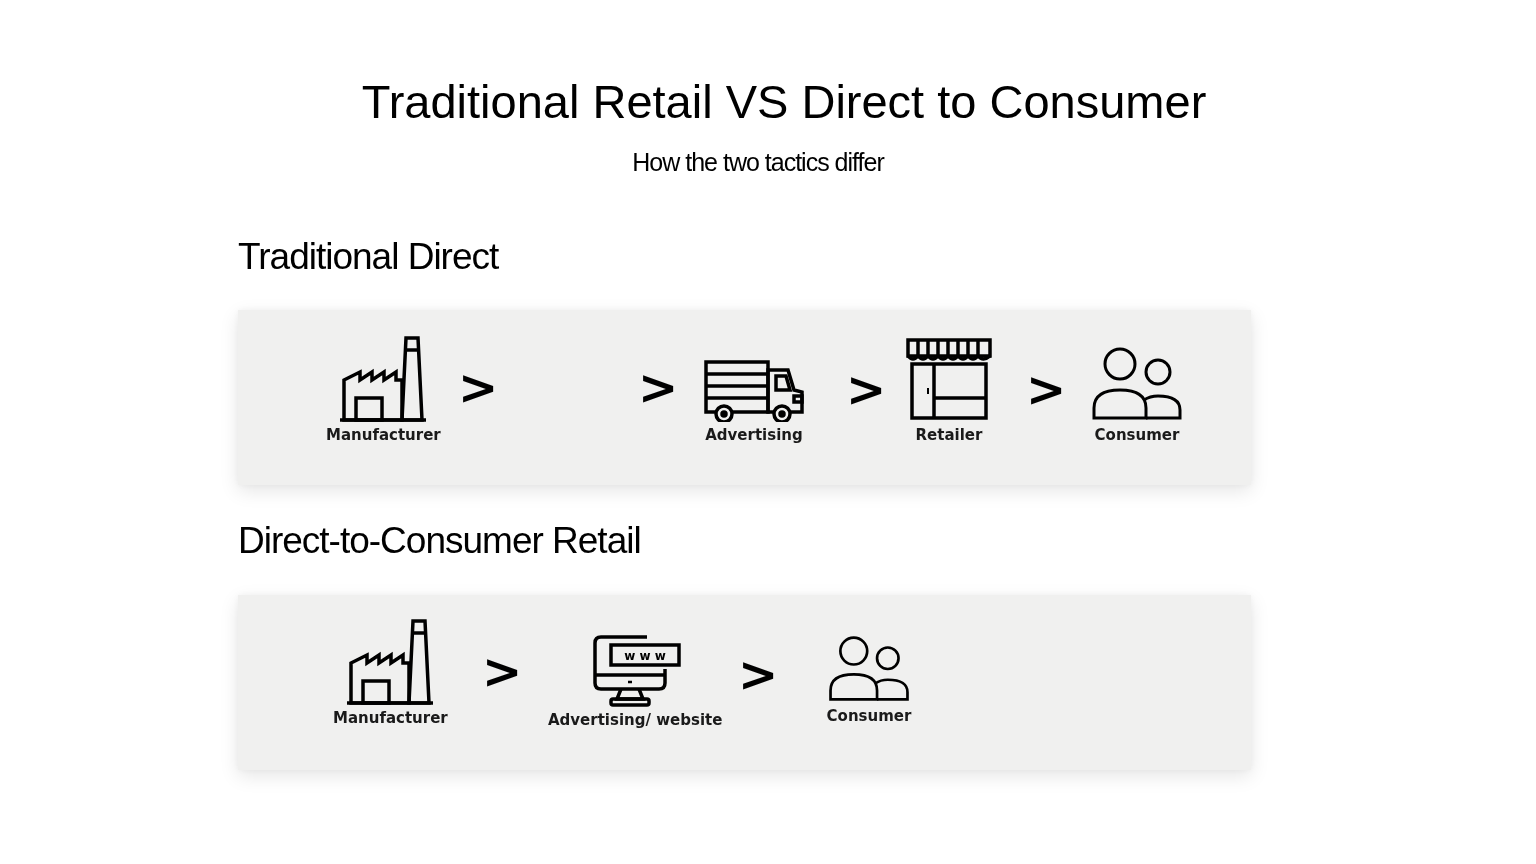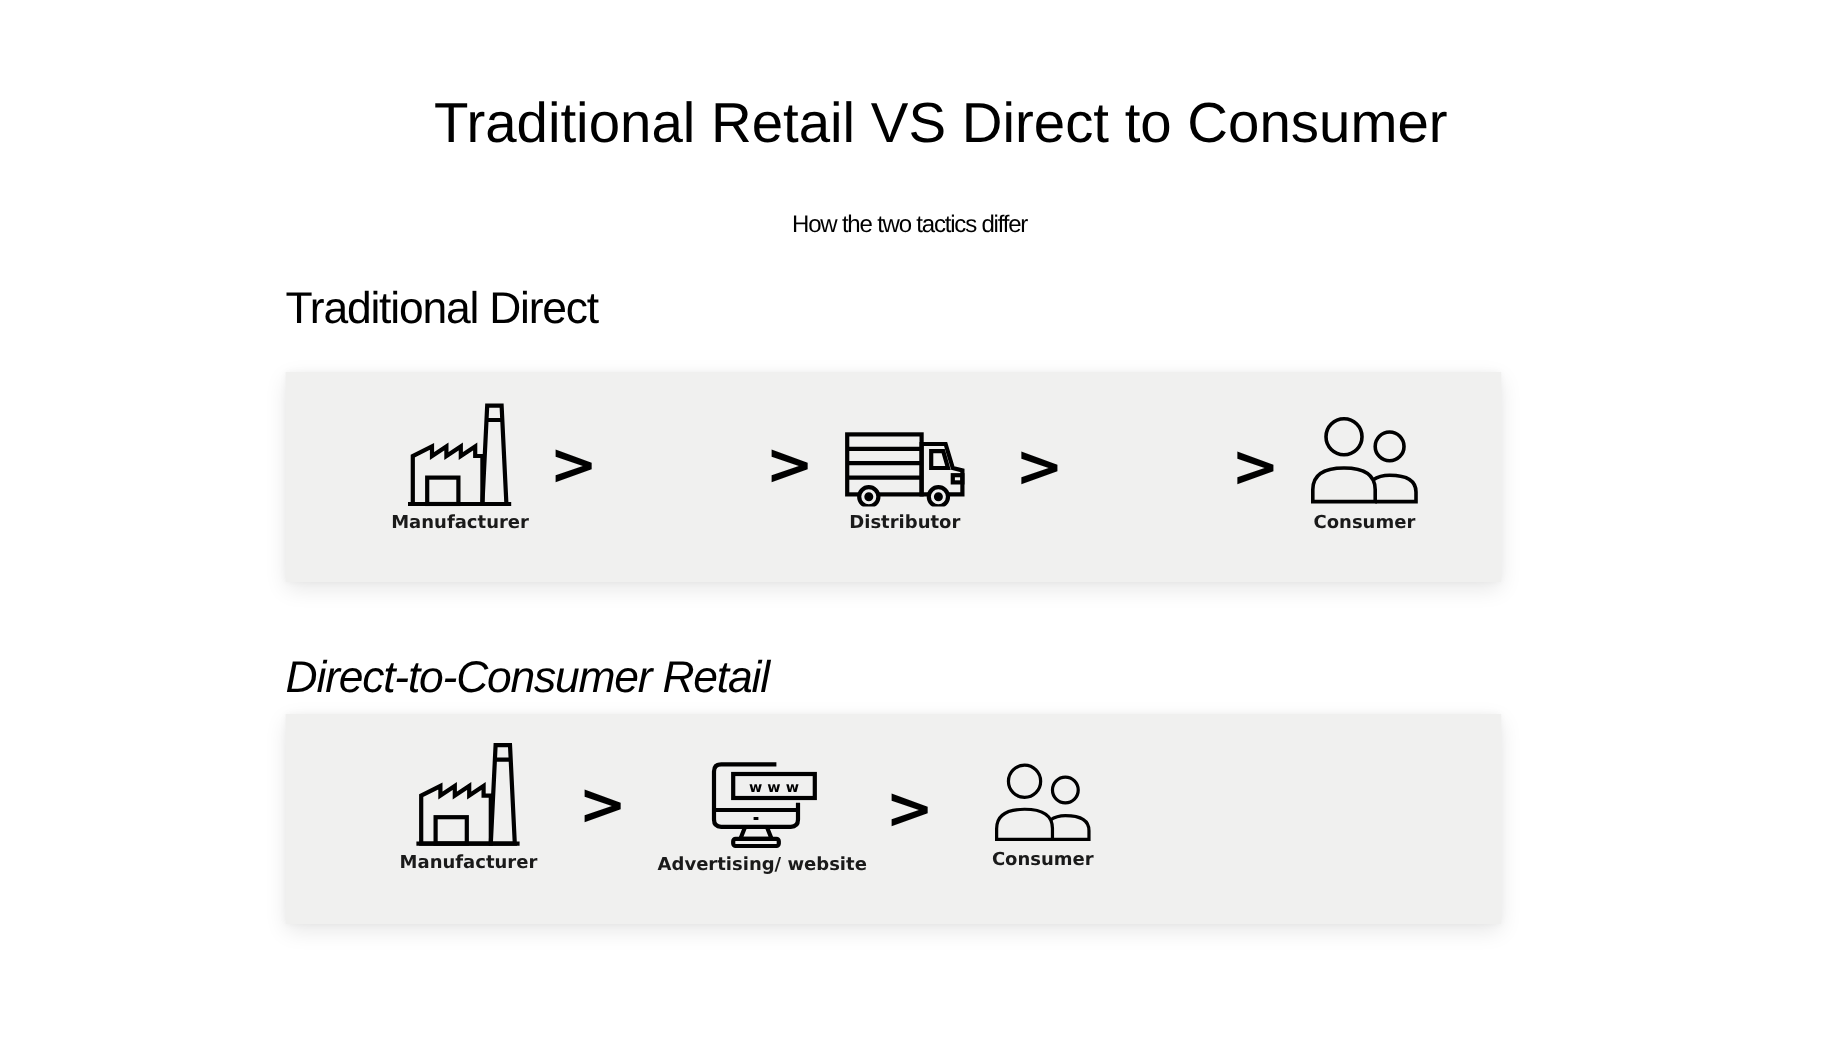--- a/index.html
+++ b/index.html
@@ -1,21 +1,21 @@
 <!DOCTYPE html>
 <html><head>
 <meta charset="utf-8">
 <style>
   html, body { margin:0; padding:0; }
   body { width:1536px; height:864px; background:#ffffff; position:relative; overflow:hidden;
          font-family:"Liberation Sans", sans-serif; color:#000; }
   .title { position:absolute; left:16px; width:1536px; top:74px; text-align:center;
            font-size:47px; font-weight:normal; letter-spacing:0px; }
   .subtitle { position:absolute; left:0; width:1516px; top:148px; text-align:center;
-           font-size:20px; letter-spacing:-1px;margin-top:28px; }
+           font-size:25px; letter-spacing:-1px; }
   .section-title { position:absolute; left:238px; font-size:37px; letter-spacing:-1px; }
   .panel { position:absolute; left:238px; width:1013px; height:175px; background:#f0f0ef;
            box-shadow:0 6px 18px rgba(0,0,0,0.10), 0 0 6px rgba(0,0,0,0.04); }
   .step { position:absolute; display:flex; flex-direction:column; align-items:center; }
   .step svg { display:block; }
   .step-label { font-family:"DejaVu Sans", sans-serif; font-weight:bold; font-size:15px;
                 color:#1a1a1a; margin-top:4px; white-space:nowrap; }
   .arrow { position:absolute; font-family:"DejaVu Sans", sans-serif; font-weight:bold;
            font-size:48px; line-height:48px; color:#000; }
 </style>
@@ -50,38 +50,56 @@
       <line x1="4" y1="52" x2="66" y2="52"></line>
       <line x1="4" y1="64" x2="66" y2="64"></line>
       <path d="M66 36 H86 L92 56 L100 58 V78 H66 Z"></path>
       <path d="M74 42 H84 L88 56 H74 Z"></path>
       <rect x="92" y="62" width="8" height="6"></rect>
       <circle cx="22" cy="80" r="8" fill="#f0f0ef"></circle>
       <circle cx="22" cy="80" r="2" fill="#000"></circle>
       <circle cx="80" cy="80" r="8" fill="#f0f0ef"></circle>
       <circle cx="80" cy="80" r="2" fill="#000"></circle>
     </svg>
-    <span class="step-label">Distributor</span>
+    <span class="step-label">Advertising</span>
   </div>
   <div class="arrow" style="left:608px; top:55px;">&gt;</div>
 
+  <div class="step" style="left:666px; top:26px;">
+    <svg width="90" height="86" viewBox="0 0 90 86" fill="none" stroke="#000" stroke-width="3.5">
+      <rect x="4" y="4" width="82" height="16"></rect>
+      <path d="M4 20 q5 6 10 0 q5 6 10 0 q5 6 10 0 q5 6 10 0 q5 6 10 0 q5 6 10 0 q5 6 10 0 q5 6 12 0"></path>
+      <line x1="14" y1="4" x2="14" y2="20"></line>
+        <line x1="24" y1="4" x2="24" y2="20"></line>
+      <line x1="34" y1="4" x2="34" y2="20"></line>
+        <line x1="44" y1="4" x2="44" y2="20"></line>
+      <line x1="54" y1="4" x2="54" y2="20"></line>
+        <line x1="64" y1="4" x2="64" y2="20"></line>
+      <line x1="74" y1="4" x2="74" y2="20"></line>
+      <rect x="8" y="28" width="74" height="54"></rect>
+      <line x1="30" y1="28" x2="30" y2="82"></line>
+      <line x1="30" y1="62" x2="82" y2="62"></line>
+      <line x1="24" y1="52" x2="24" y2="58" stroke-width="2"></line>
+    </svg>
+    <span class="step-label">Retailer</span>
+  </div>
   <div class="arrow" style="left:788px; top:55px;">&gt;</div>
 
   <div class="step" style="left:852px; top:36px;">
     <svg width="94" height="76" viewBox="0 0 94 76" fill="none" stroke="#000" stroke-width="3">
       <circle cx="30" cy="18" r="15"></circle>
       <circle cx="68" cy="26" r="12"></circle>
       <path d="M4 72 V62 Q4 44 30 44 Q56 44 56 62 V72 Z"></path>
       <path d="M56 72 H90 V64 Q90 50 68 50 Q60 50 54 54"></path>
     </svg>
     <span class="step-label">Consumer</span>
   </div>
 </div>
 
-<div class="section-title" style="top:544px;font-style:italic;">Direct-to-Consumer Retail</div>
+<div class="section-title" style="top:520px;">Direct-to-Consumer Retail</div>
 
 <div class="panel" style="top:595px;">
 
   <div class="step" style="left:95px; top:22px;">
     <svg width="94" height="88" viewBox="0 0 94 88" fill="none" stroke="#000" stroke-width="3.5">
       <path d="M8 86 V46 L24 38 V46 L36 38 V46 L48 38 V46 L60 38 V46 L66 46 V86 Z"></path>
       <path d="M66 86 L70 4 H82 L86 86 Z"></path>
       <line x1="69" y1="16" x2="83" y2="16"></line>
       <rect x="20" y="64" width="26" height="22"></rect>
       <line x1="4" y1="86" x2="90" y2="86"></line>

